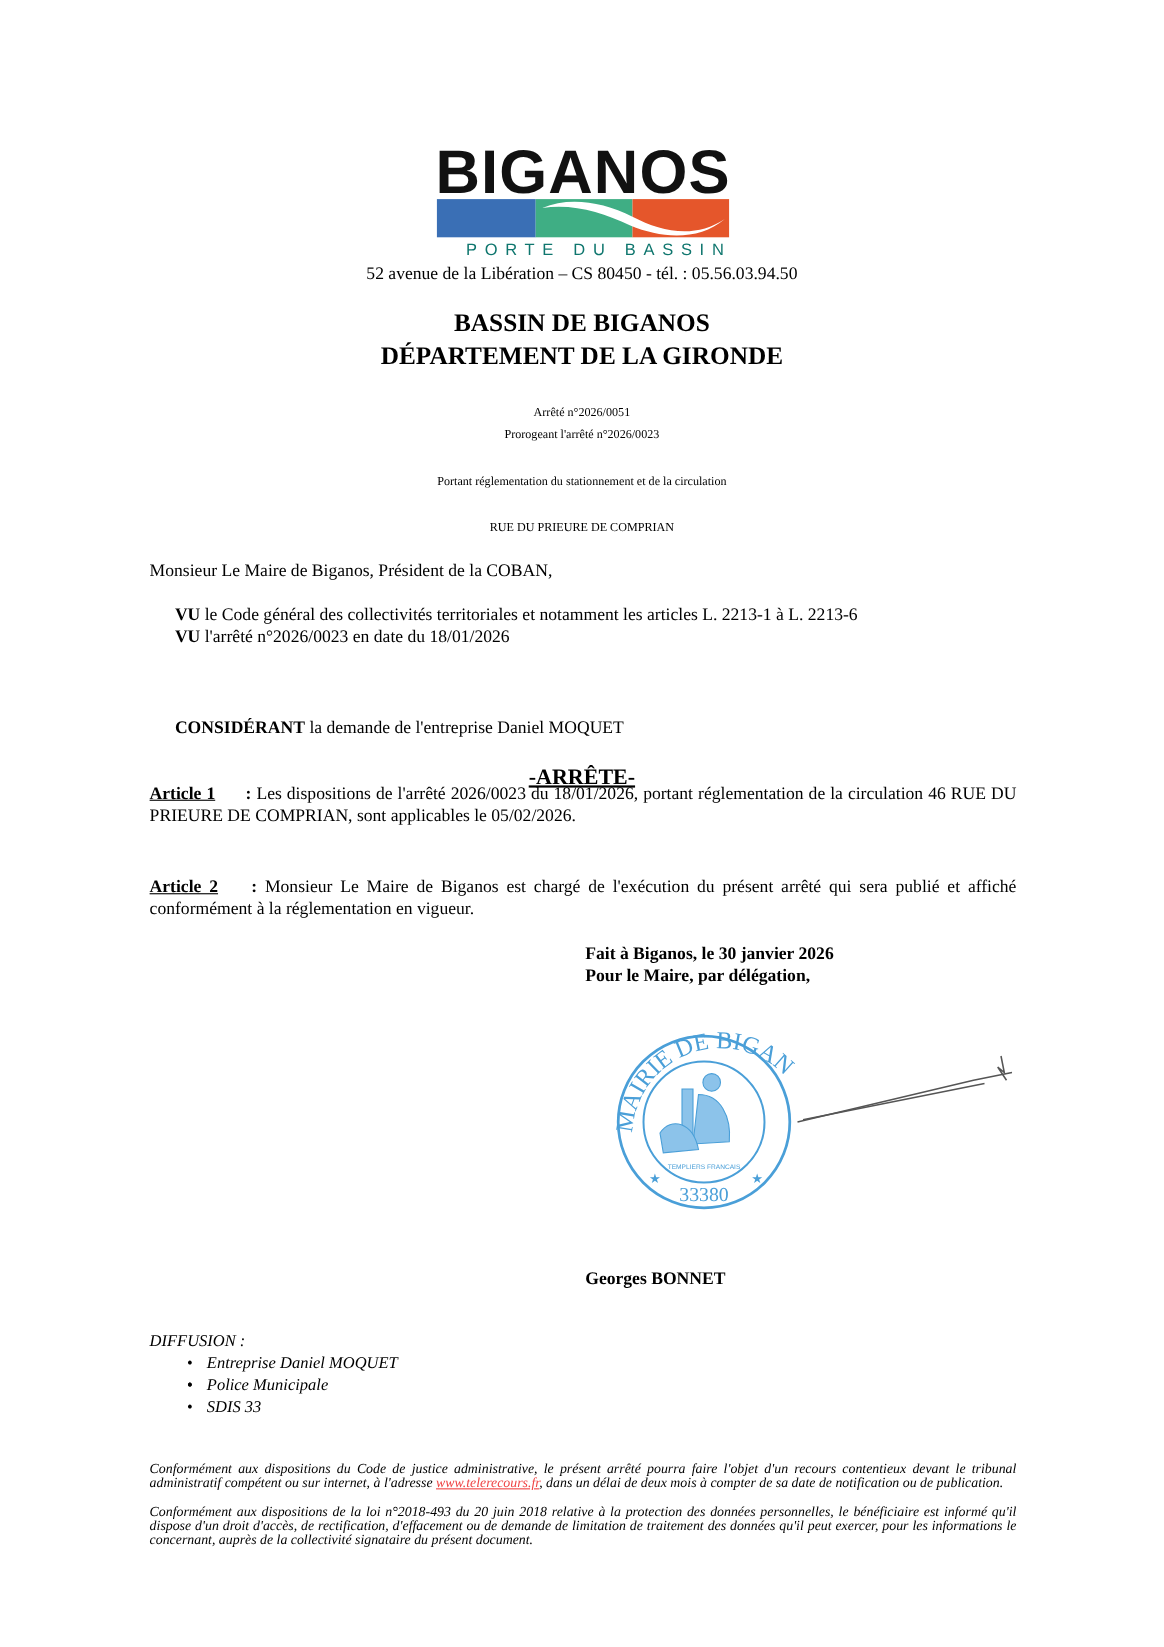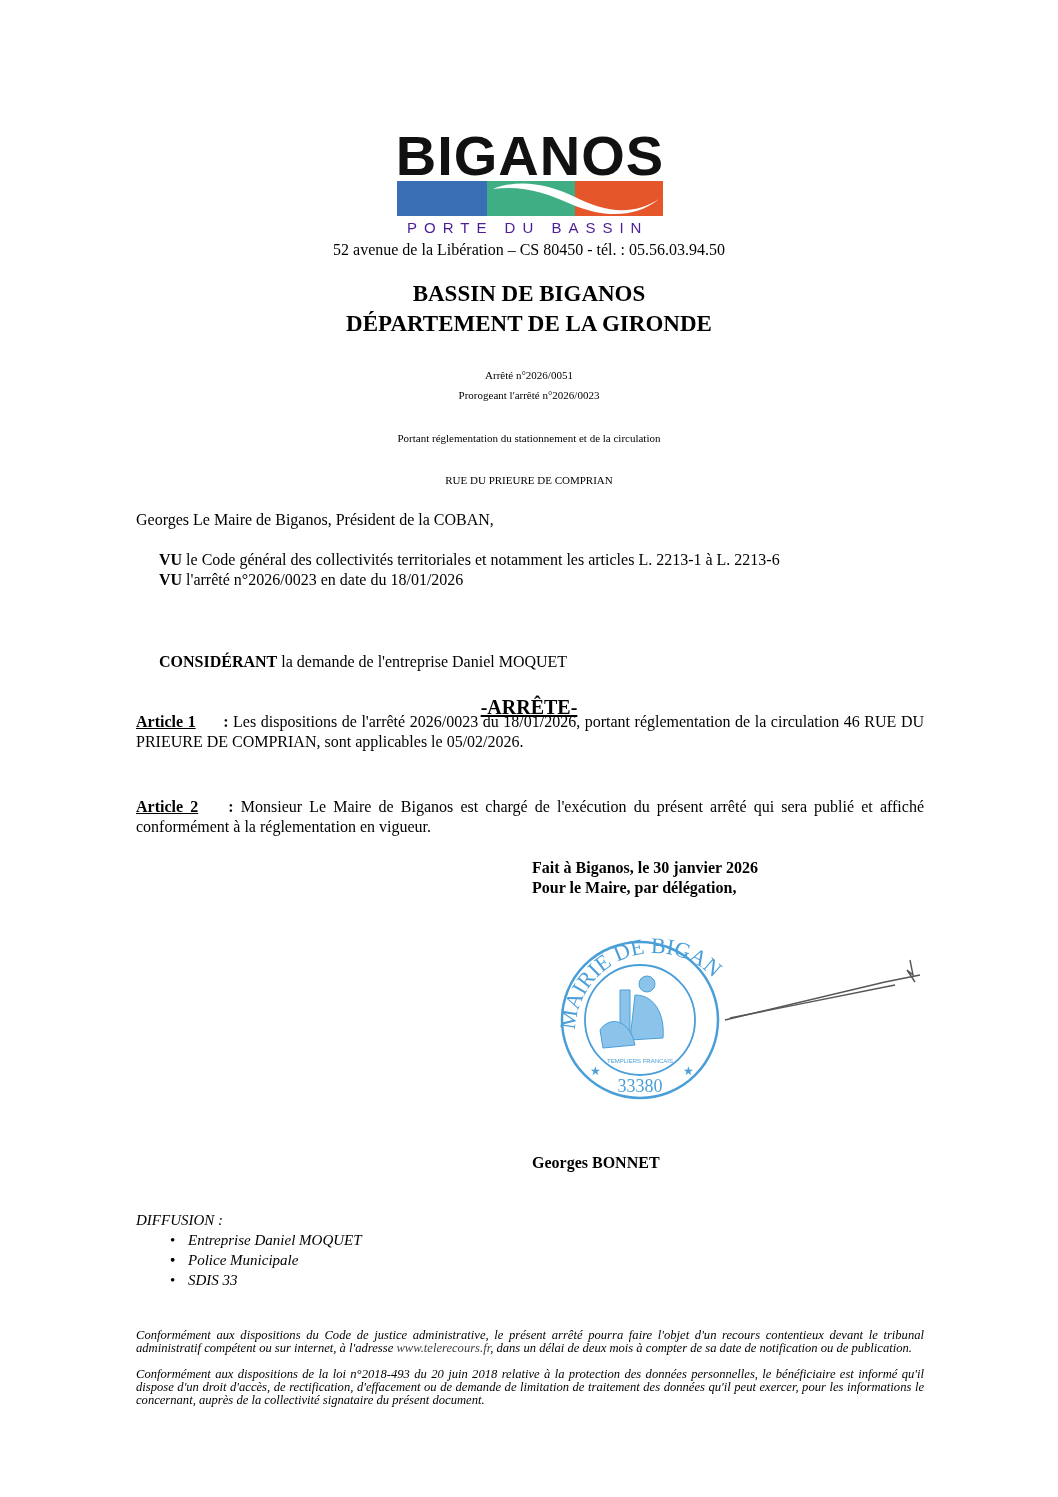--- a/index.html
+++ b/index.html
@@ -7,44 +7,44 @@
            font-family: "Liberation Serif", serif; color: #000; }
     .abs { position: absolute; }
     .center { left: 0; width: 1058px; text-align: center; }
 
     
     #logo { left: 395px; top: 128px; width: 270px; height: 112px; }
     #logo-word { position: absolute; left: 0; top: 0; width: 270px; text-align: center;
                  font-family: "Liberation Sans", sans-serif; font-weight: bold;
                  font-size: 56px; letter-spacing: 1px; line-height: 56px; color: #111; }
     #logo-stripe { position: absolute; left: 2px; top: 53px; width: 266px; height: 35px; }
-    #logo-tag { position: absolute; left: 12px; top: 91px; width: 270px; text-align: left;
+    #logo-tag { position: absolute; left: 0; top: 91px; width: 270px; text-align: right;
                 font-family: "Liberation Sans", sans-serif; font-size: 15px;
-                letter-spacing: 7px; color: #4c1d95; line-height: 18px; }
+                letter-spacing: 7px; color: #0f766e; line-height: 18px; }
 
     .address { top: 240px; font-size: 16px; line-height: 20px; }
     .title { font-weight: bold; font-size: 23px; line-height: 28px; }
     .t1 { top: 280px; }
     .t2 { top: 310px; }
     .bold16 { font-weight: normal; font-size: 11px; line-height: 20px; }
 
     .para { left: 136px; width: 788px; font-size: 16px; line-height: 20px; text-align: justify; }
     .para b { font-weight: bold; margin-left: 23px; }
     .u { text-decoration: underline; font-weight: bold; }
 
     .sign { left: 532px; font-weight: bold; font-size: 16px; line-height: 20px; }
 
     .italic { font-style: italic; }
     .diff-list { left: 170px; font-size: 15px; line-height: 20px; font-style: italic; }
     .diff-list div { position: relative; padding-left: 18px; }
     .diff-list .bullet { position: absolute; left: 0; top: 0; font-style: normal; }
 
     .foot { left: 136px; width: 788px; font-size: 12.6px; line-height: 13px;
             font-style: italic; text-align: justify; }
-    .foot a { color: #404040; }
+    .foot a { color: #ef4444; text-decoration: underline; }
 
     #stamp { left: 535px; top: 920px; width: 400px; height: 190px; }
   </style>
 </head>
 <body>
 
 <div id="logo" class="abs">
   <div id="logo-word">BIGANOS</div>
   <svg id="logo-stripe" viewBox="0 0 266 35" preserveAspectRatio="none">
     <rect x="0" y="0" width="90" height="35" fill="#3a6fb5"></rect>
@@ -57,21 +57,21 @@
 
 <div class="abs center address">52 avenue de la Libération – CS 80450 - tél. : 05.56.03.94.50</div>
 <div class="abs center title t1">BASSIN DE BIGANOS</div>
 <div class="abs center title t2">DÉPARTEMENT DE LA GIRONDE</div>
 
 <div class="abs center bold16" style="top:365px">Arrêté n°2026/0051</div>
 <div class="abs center bold16" style="top:385px">Prorogeant l'arrêté n°2026/0023</div>
 <div class="abs center bold16" style="top:428px">Portant réglementation du stationnement et de la circulation</div>
 <div class="abs center bold16" style="top:470px">RUE DU PRIEURE DE COMPRIAN</div>
 
-<div class="abs para" style="top:510px">Georges Le Maire de Biganos, Président de la COBAN,</div>
+<div class="abs para" style="top:510px">Monsieur Le Maire de Biganos, Président de la COBAN,</div>
 
 <div class="abs para" style="top:550px">
   <div><b>VU</b><span> le Code général des collectivités territoriales et notamment les articles L. 2213-1 à L. 2213-6</span></div>
   <div><b>VU</b><span> l'arrêté n°2026/0023 en date du 18/01/2026</span></div>
 </div>
 
 <div class="abs para" style="top:652px">
   <b>CONSIDÉRANT</b><span> la demande de l'entreprise Daniel MOQUET</span>
 </div>
 

